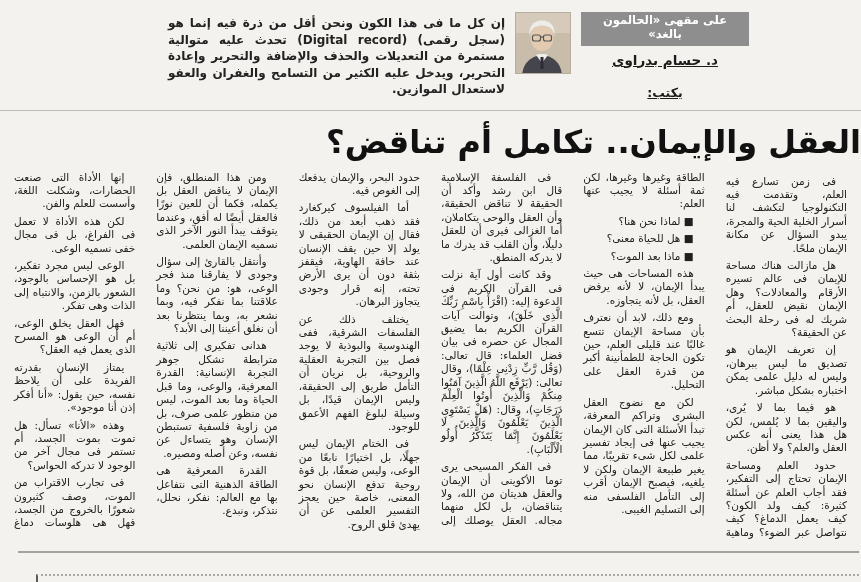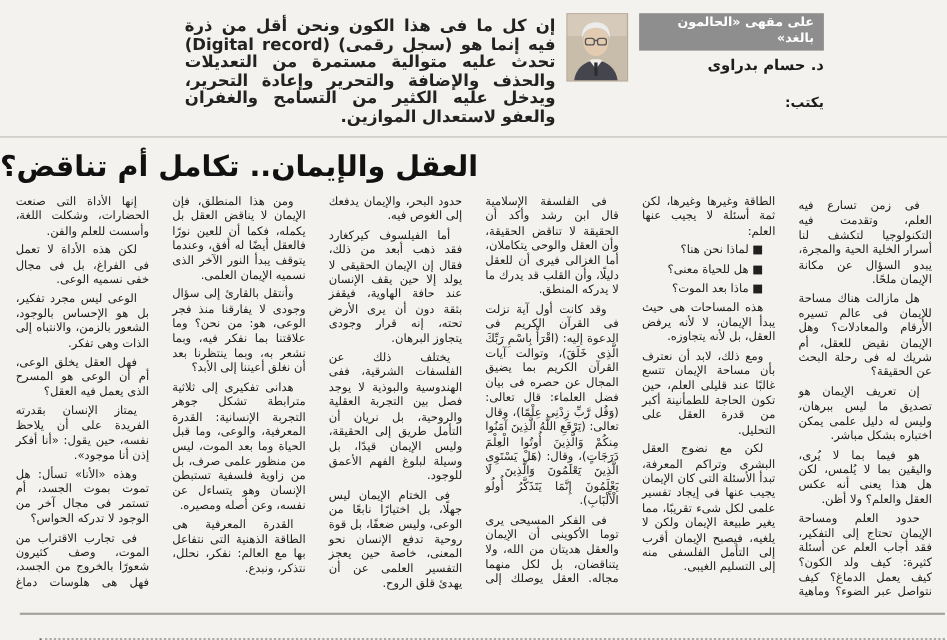--- a/index.html
+++ b/index.html
@@ -8,36 +8,36 @@
   }
   *{box-sizing:border-box; margin:0; padding:0;}
   html,body{background:#888;}
   body{font-family:"DejaVu Sans",sans-serif;}
   .page{
     position:relative; width:861px; height:582px; overflow:hidden;
     background:var(--paper); color:var(--ink); direction:rtl; margin:0 auto;
   }
   
   .topbar{display:flex; align-items:flex-start; padding:12px 112px 4px 168px; gap:10px;}
-  .badge-block{width:168px; flex:0 0 auto; text-align:right;}
+  .badge-block{width:168px; flex:0 0 auto; text-align:center;text-decoration:underline;}
   .badge{
     display:inline-block; background:var(--badge_bg); color:var(--badge_text);
     font-size:11.5px; font-weight:bold; padding:2px 9px 4px; line-height:1.2;
   }
   .author-name{font-weight:bold; font-size:13.5px; margin-top:6px;}
   .author-writes{font-weight:bold; font-size:12.5px; margin-top:17px;}
   .author-photo{flex:0 0 auto; width:56px; height:62px; overflow:hidden; background:#cbbfae; border:1px solid #b9ad9c;}
   .lede{
-    flex:1 1 auto; font-weight:bold; font-size:15px; line-height:16.5px;
+    flex:1 1 auto; font-weight:bold; font-size:12px; line-height:16.5px;
     text-align:justify; padding-top:3px; color:#222;
   }
   .top-rule{border-top:1px solid var(--rule); margin:6px 0 0;}
   
   .headline{
-    text-align:left; font-size:26px; font-weight:bold; letter-spacing:-0.5px;
+    text-align:right; font-size:32px; font-weight:bold; letter-spacing:-0.5px;
     margin:12px 0 2px; color:#111;
   }
   
   .columns{
     margin:10px 10px 0 10px; height:372px; overflow:hidden;
     column-count:6; column-gap:13px; column-fill:auto;
     font-size:10.5px; line-height:13.4px; text-align:justify; color:#202020;
   }
   .columns p{text-indent:11px; margin:4px;}
   

